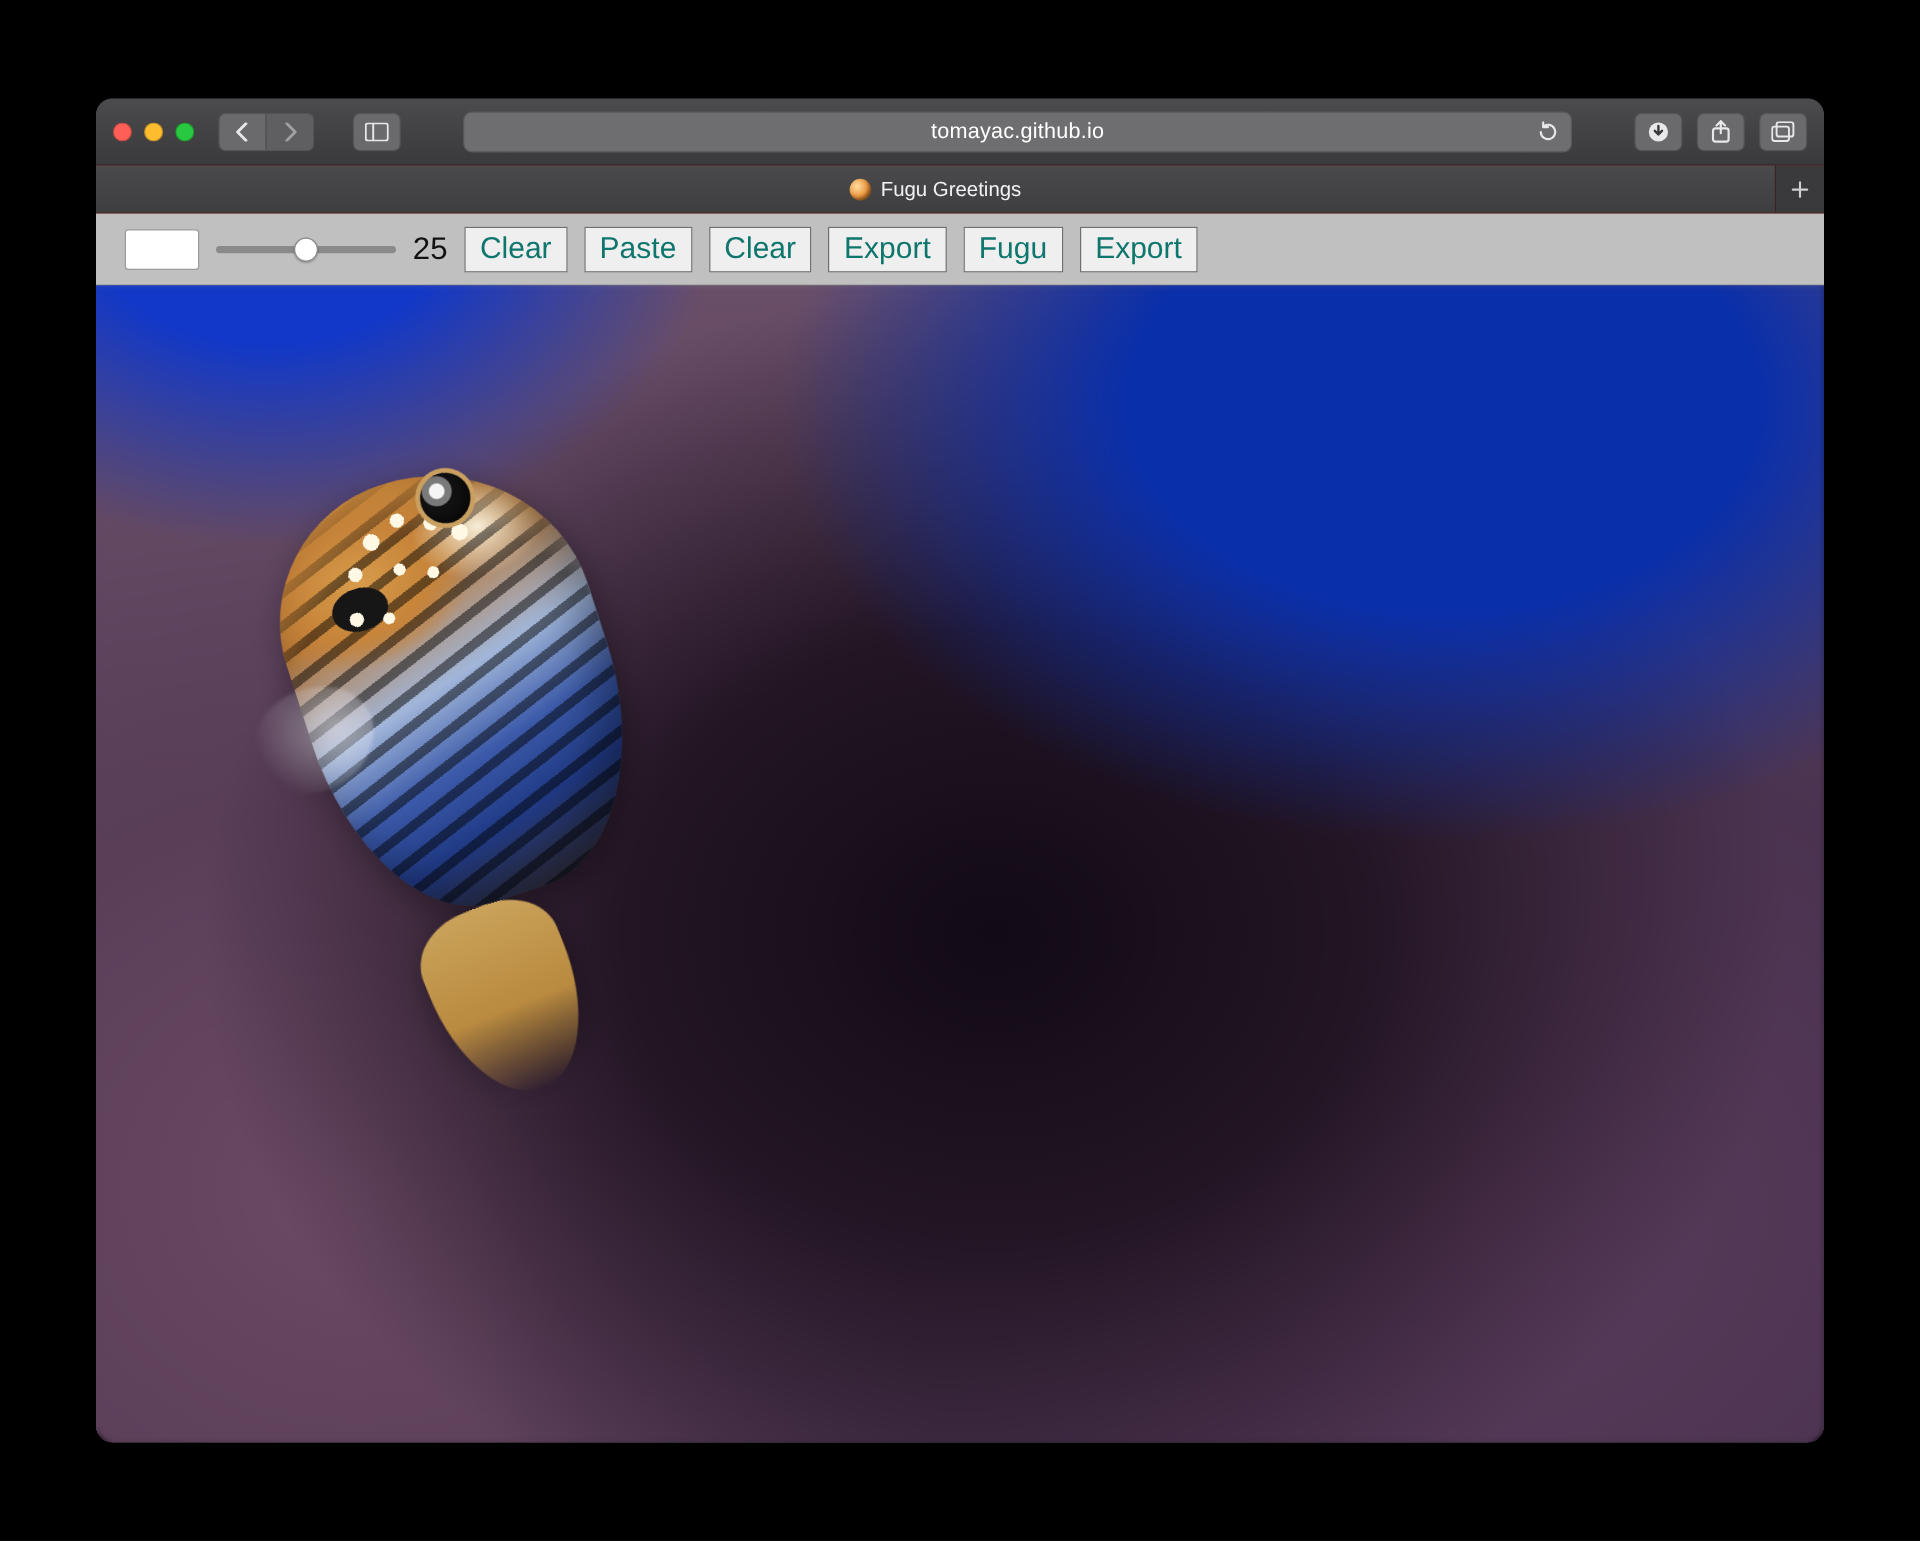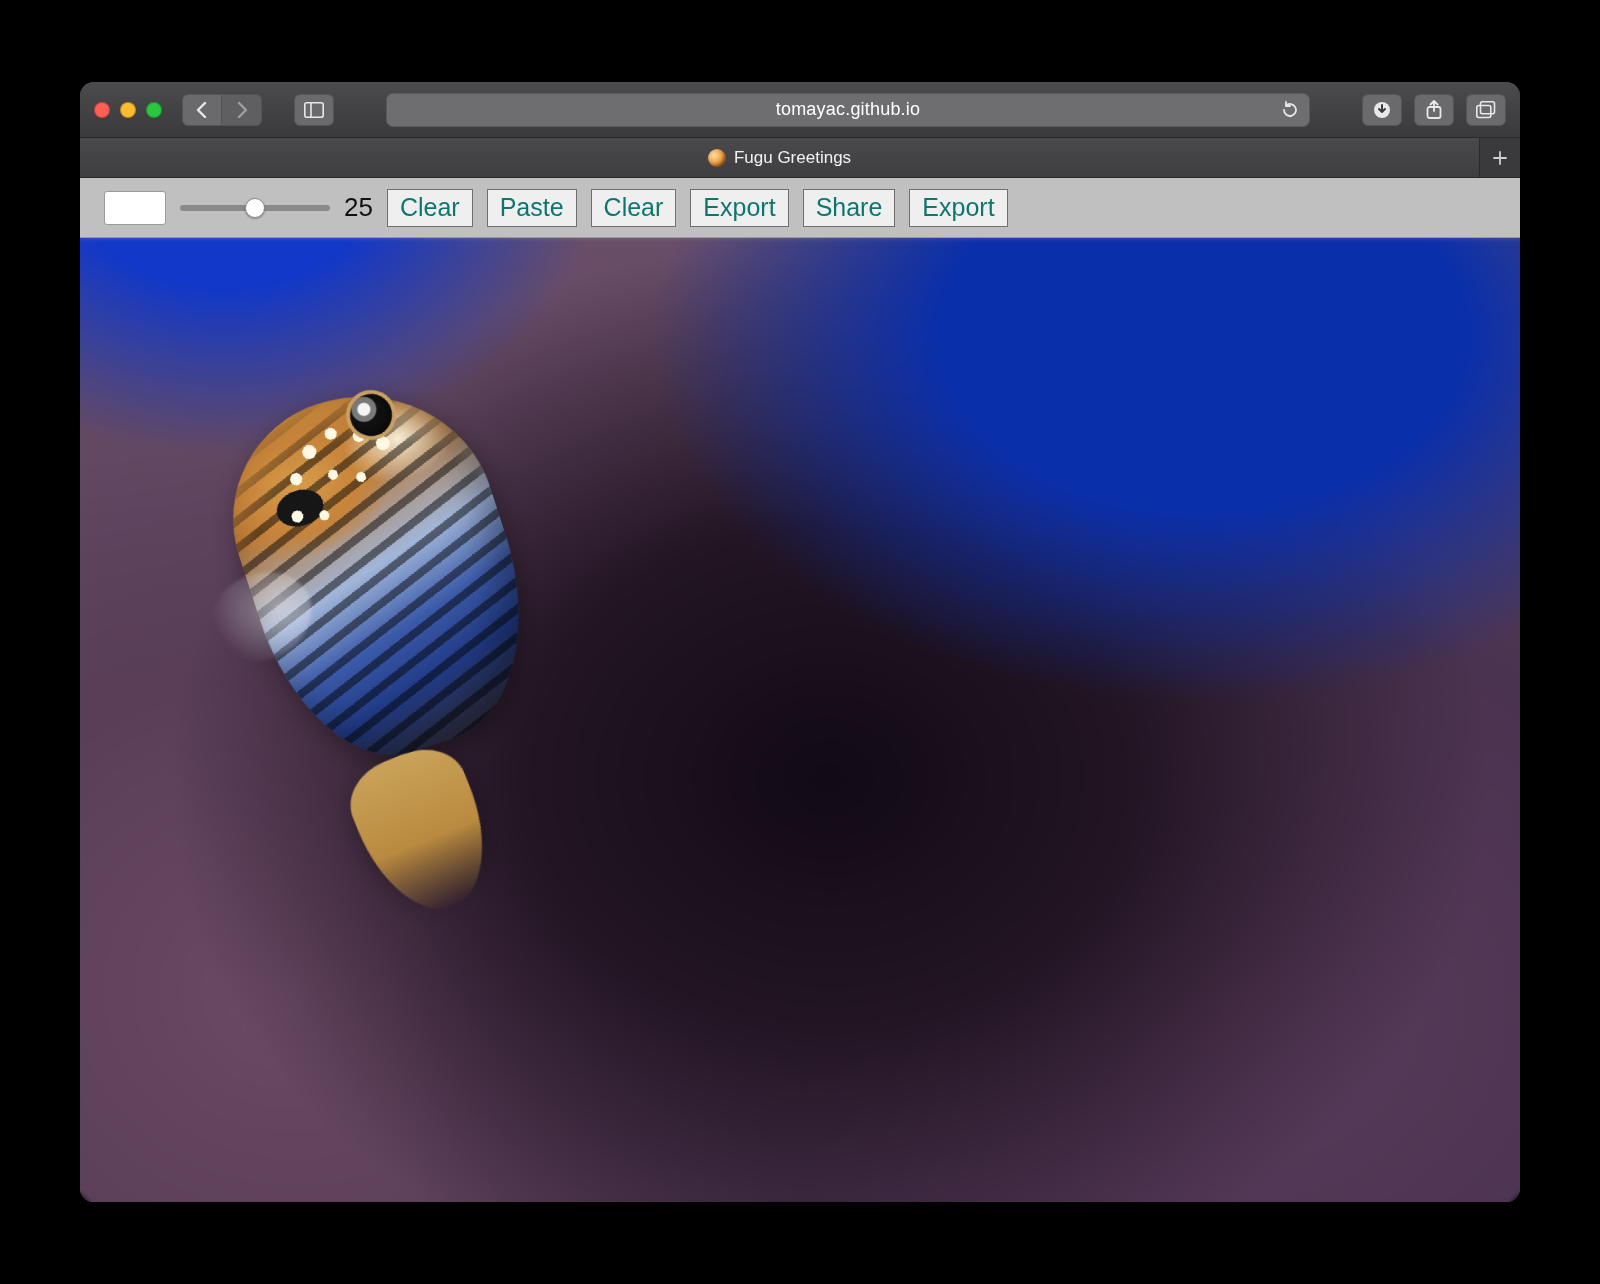--- a/index.html
+++ b/index.html
@@ -320,21 +320,21 @@
     <div class="slider">
       <div class="track"></div>
       <div class="thumb" id="slider-thumb" style="left: 50%;"></div>
     </div>
     <span class="slider-value">25</span>
 
     <button class="app-btn">Clear</button>
     <button class="app-btn">Paste</button>
     <button class="app-btn">Clear</button>
     <button class="app-btn">Export</button>
-    <button class="app-btn">Share</button>
+    <button class="app-btn">Fugu</button>
     <button class="app-btn">Export</button>
   </div>
 
   <div class="canvas">
     <div class="fish">
       <div class="tail"></div>
       <div class="body">
         <div class="stripes"></div>
         <div class="spots"></div>
       </div>

